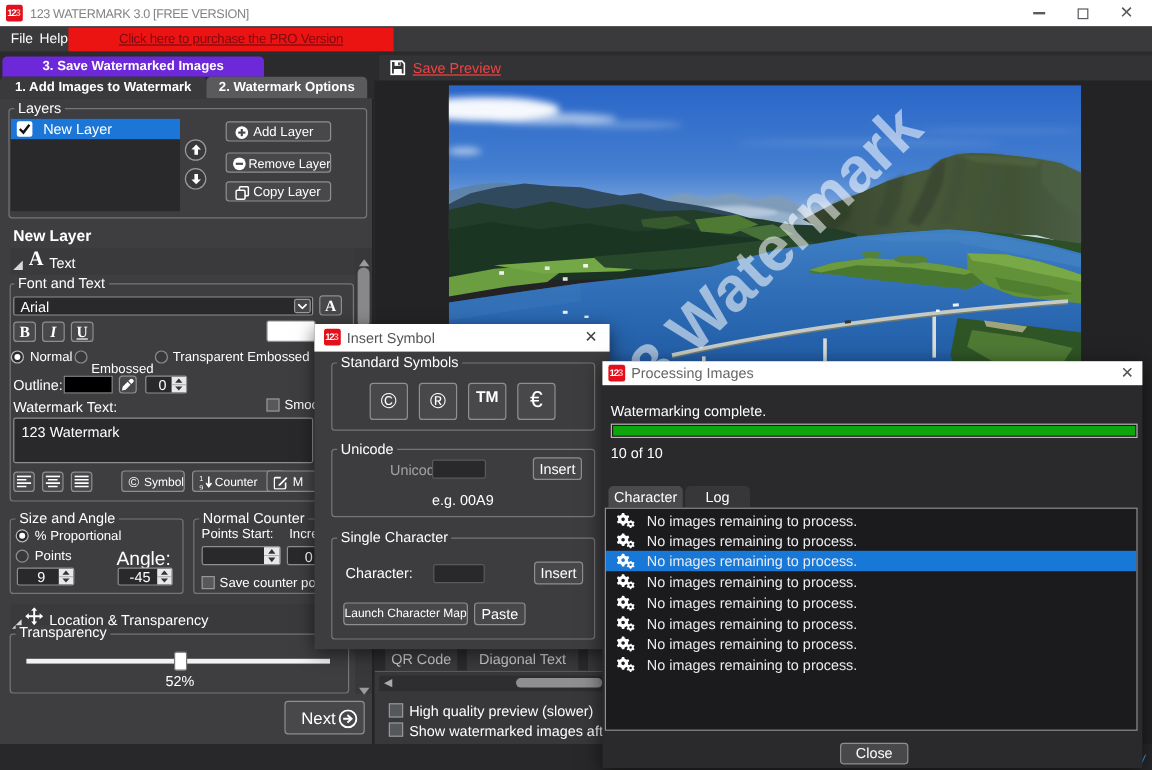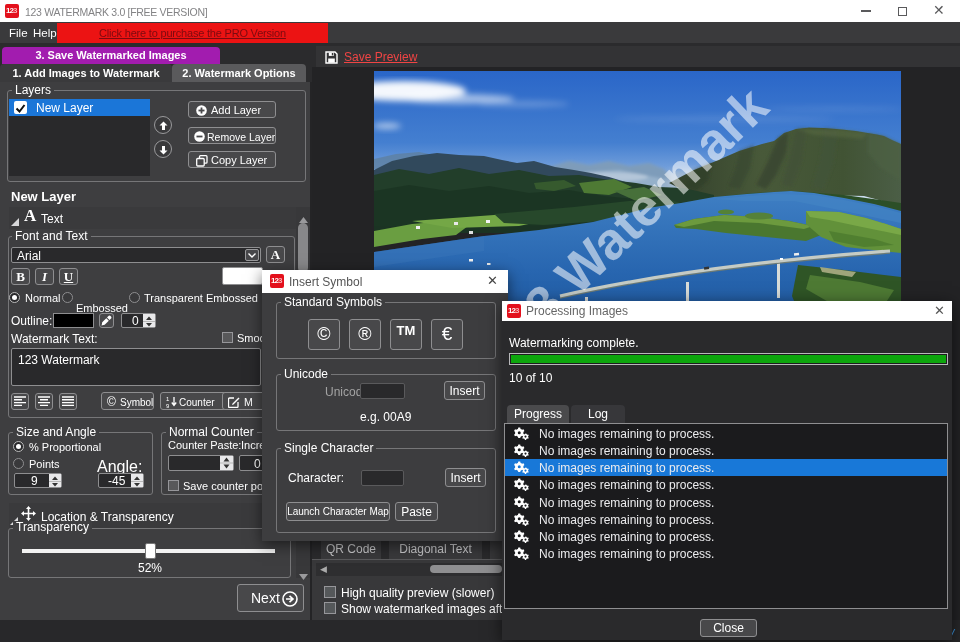--- a/index.html
+++ b/index.html
@@ -21,21 +21,21 @@
 <div class="abs" style="left:898px;top:7px;width:9px;height:9px;border:1.2px solid #5a5a5c;"></div>
 <div class="abs" style="left:933px;top:2px;color:#5a5a5c;font-size:14px;">✕</div>
 
 <div class="abs" style="left:0;top:22px;width:960px;height:21px;background:#3a3a3c;"></div>
 <div class="abs" style="left:9px;top:27px;color:#fff;font-size:11.5px;">File</div>
 <div class="abs" style="left:33px;top:27px;color:#fff;font-size:11.5px;">Help</div>
 <div class="abs" style="left:57px;top:23px;width:271px;height:20px;background:#ec1313;text-align:center;">
 <span style="color:#7c0a10;font-size:11px;letter-spacing:-0.2px;text-decoration:underline;line-height:21px;">Click here to purchase the PRO Version</span></div>
 
 <div class="abs" style="left:0;top:43px;width:960px;height:39px;background:#2b2b2d;"></div>
-<div class="abs" style="left:2px;top:47px;width:218px;height:17px;background:#a21caf;border-radius:4px 4px 0 0;text-align:center;color:#fff;font-size:11px;font-weight:600;line-height:17px;">3. Save Watermarked Images</div>
+<div class="abs" style="left:2px;top:47px;width:218px;height:17px;background:#6d28d9;border-radius:4px 4px 0 0;text-align:center;color:#fff;font-size:11px;font-weight:600;line-height:17px;">3. Save Watermarked Images</div>
 <div class="abs" style="left:0px;top:64px;width:172px;height:18px;background:#3a3a3c;border-radius:4px 4px 0 0;text-align:center;color:#fff;font-size:11px;font-weight:600;line-height:18px;">1. Add Images to Watermark</div>
 <div class="abs" style="left:172px;top:64px;width:134px;height:18px;background:#5a5a5c;border-radius:4px 4px 0 0;text-align:center;color:#fff;font-size:11px;font-weight:600;line-height:18px;">2. Watermark Options</div>
 
 <div class="abs" style="left:312px;top:67px;width:648px;height:553px;background:#232325;"></div>
 <div class="abs" style="left:316px;top:46px;width:644px;height:21px;background:#333335;"></div>
 <div class="abs" style="left:325px;top:50px;width:13px;height:13px;">
 <svg width="13" height="13" viewBox="0 0 13 13">
       <path d="M1 1 h9 l2 2 v9 h-11 z" fill="none" stroke="#fff" stroke-width="1.4"></path>
       <rect x="3.2" y="7.5" width="6.6" height="4.2" fill="#fff"></rect>
       <rect x="3.8" y="1.5" width="5" height="3.4" fill="#fff"></rect>
@@ -346,21 +346,21 @@
     <span style="position:absolute;left:9px;top:0px;font-size:12px;">-45</span>
 <span style="position:absolute;right:0px;top:0px;width:12px;height:13px;background:#e8e8ea;"><svg width="12" height="13" viewBox="0 0 12 13">
         <path d="M6 1.5 L9 5 L3 5 Z" fill="#333"></path>
         <path d="M6 11.5 L9 8 L3 8 Z" fill="#333"></path>
         <rect x="0" y="6.2" width="12" height="0.8" fill="#aaa"></rect>
       </svg></span>
   </div>
 
 <div class="abs grp" style="left:161px;top:432px;width:134px;height:63px;"></div>
 <div class="abs grplbl" style="left:166px;top:426px;">Normal Counter</div>
-<div class="abs" style="left:168px;top:439px;color:#fff;font-size:11px;">Counter Paste:</div>
+<div class="abs" style="left:168px;top:439px;color:#fff;font-size:11px;">Points Start:</div>
 <div class="abs" style="left:241px;top:439px;color:#fff;font-size:11px;">Increment:</div>
 <div class="abs dkin" style="left:168px;top:455px;width:66px;height:16px;">
 <span style="position:absolute;right:0px;top:0px;width:13px;height:14px;background:#e8e8ea;"><svg width="13" height="14" viewBox="0 0 13 14">
         <path d="M6.5 1.5 L9.5 5.5 L3.5 5.5 Z" fill="#333"></path>
         <path d="M6.5 12.5 L9.5 8.5 L3.5 8.5 Z" fill="#333"></path>
         <rect x="0" y="6.6" width="13" height="0.8" fill="#aaa"></rect>
       </svg></span>
   </div>
 <div class="abs dkin" style="left:239px;top:455px;width:50px;height:16px;">
     <span style="position:absolute;left:14px;top:1px;font-size:12px;">0</span>
@@ -435,21 +435,21 @@
  <div style="position:absolute;left:5px;top:3px;width:14px;height:14px;background:#e3101c;border-radius:2px;"></div>
  <div style="position:absolute;left:6px;top:5px;color:#fff;font-size:8px;font-weight:bold;letter-spacing:-1px;">12<span style="color:#f8b0b4">3</span></div>
  <div style="position:absolute;left:24px;top:3px;color:#666;font-size:12px;">Processing Images</div>
  <div style="position:absolute;left:432px;top:2px;color:#555;font-size:13px;">✕</div>
  <div style="position:absolute;left:7px;top:35px;color:#fff;font-size:12px;">Watermarking complete.</div>
  <div style="position:absolute;left:7px;top:52px;width:439px;height:12px;border:1px solid #b8b8ba;background:#1d1d1f;">
       <div style="position:absolute;left:1px;top:1px;width:435px;height:8px;background:#0da60d;"></div>
     </div>
  <div style="position:absolute;left:7px;top:70px;color:#fff;font-size:12px;">10 of 10</div>
 
- <div style="position:absolute;left:5px;top:104px;width:62px;height:18px;background:#4a4a4c;border-radius:4px 4px 0 0;text-align:center;color:#fff;font-size:12px;line-height:18px;">Progress</div>
+ <div style="position:absolute;left:5px;top:104px;width:62px;height:18px;background:#4a4a4c;border-radius:4px 4px 0 0;text-align:center;color:#fff;font-size:12px;line-height:18px;">Character</div>
  <div style="position:absolute;left:69px;top:104px;width:54px;height:18px;background:#37373a;border-radius:4px 4px 0 0;text-align:center;color:#fff;font-size:12px;line-height:18px;">Log</div>
 
  <div style="position:absolute;left:2px;top:122px;width:444px;height:186px;background:#1b1b1d;border:1px solid #8f8f91;overflow:hidden;">
   <div class="prow" style="top:1px;">
         <svg class="cg" width="16" height="14" viewBox="0 0 16 14">
           <use href="#cogs"></use>
         </svg>
       </div>
   <div class="prow" style="top:18px;">
         <svg class="cg" width="16" height="14" viewBox="0 0 16 14">

